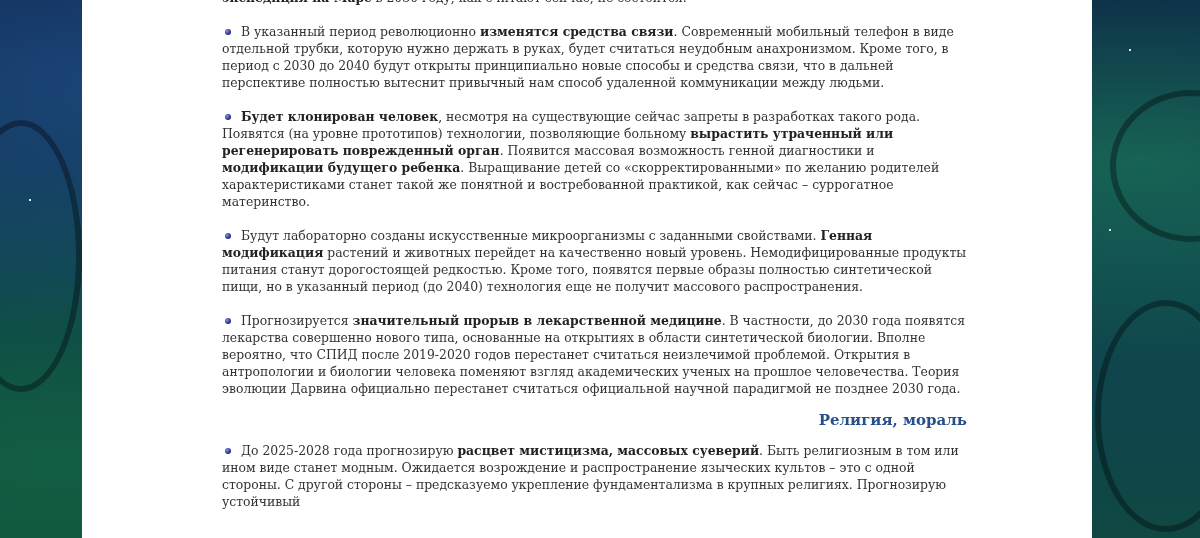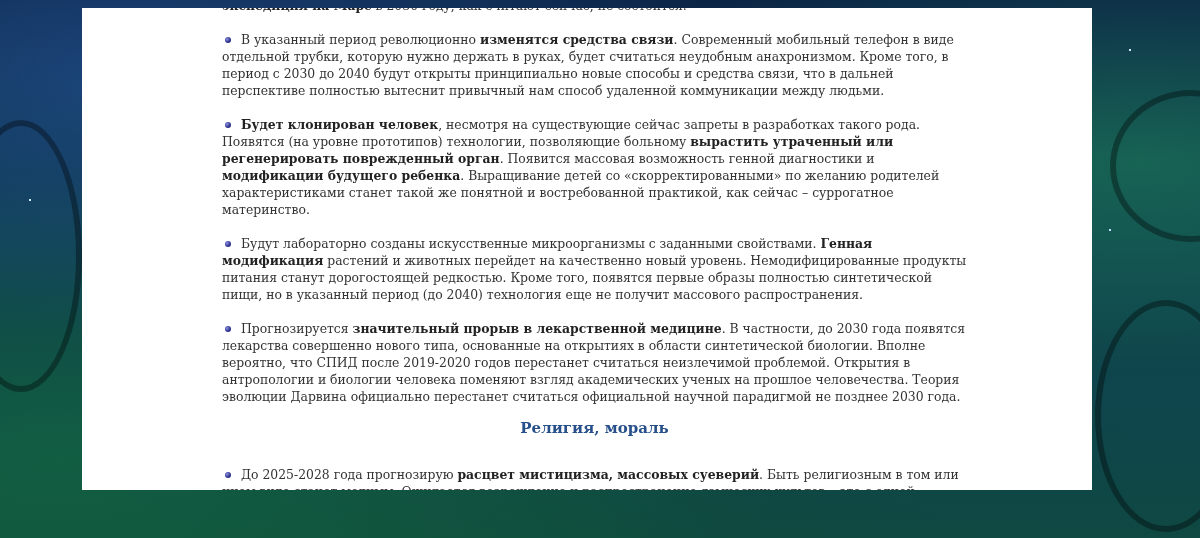--- a/index.html
+++ b/index.html
@@ -37,23 +37,23 @@
     }
     .bg-swirl {
       position: absolute;
       border-radius: 50%;
       border: 6px solid rgba(0,0,0,0.35);
       pointer-events: none;
     }
     .content-panel {
       position: absolute;
       left: 82px;
-      top: 8px;
+      top: 0;
       width: 1010px;
-      height: 482px;
+      height: 538px;
       background: #ffffff;
       overflow: hidden;
     }
     .article {
       position: absolute;
       left: 140px;
       top: -11px;
       width: 745px;
       color: #333333;
       font-size: 12.4px;
@@ -73,25 +73,25 @@
       border-radius: 50%;
       background: radial-gradient(circle at 35% 35%, #8a92e0 0%, #2a2f8a 60%, #141860 100%);
       margin: 0 10px 1px 3px;
       vertical-align: middle;
     }
     b {
       font-weight: bold;
       color: #222222;
     }
     .section-heading {
-      text-align: center;
+      text-align: right;
       color: #27508a;
       font-size: 15px;
       font-weight: bold;
-      margin: -4px 0 28px 0;
+      margin: -4px 0 12px 0;
       line-height: 20px;
     }
   </style>
 </head>
 <body>
 
 <div class="bg-stars"></div>
 <div class="bg-swirl" style="left:-40px;top:120px;width:110px;height:260px;"></div>
 <div class="bg-swirl" style="left:1110px;top:90px;width:150px;height:140px;"></div>
 <div class="bg-swirl" style="left:1095px;top:300px;width:130px;height:220px;"></div>

